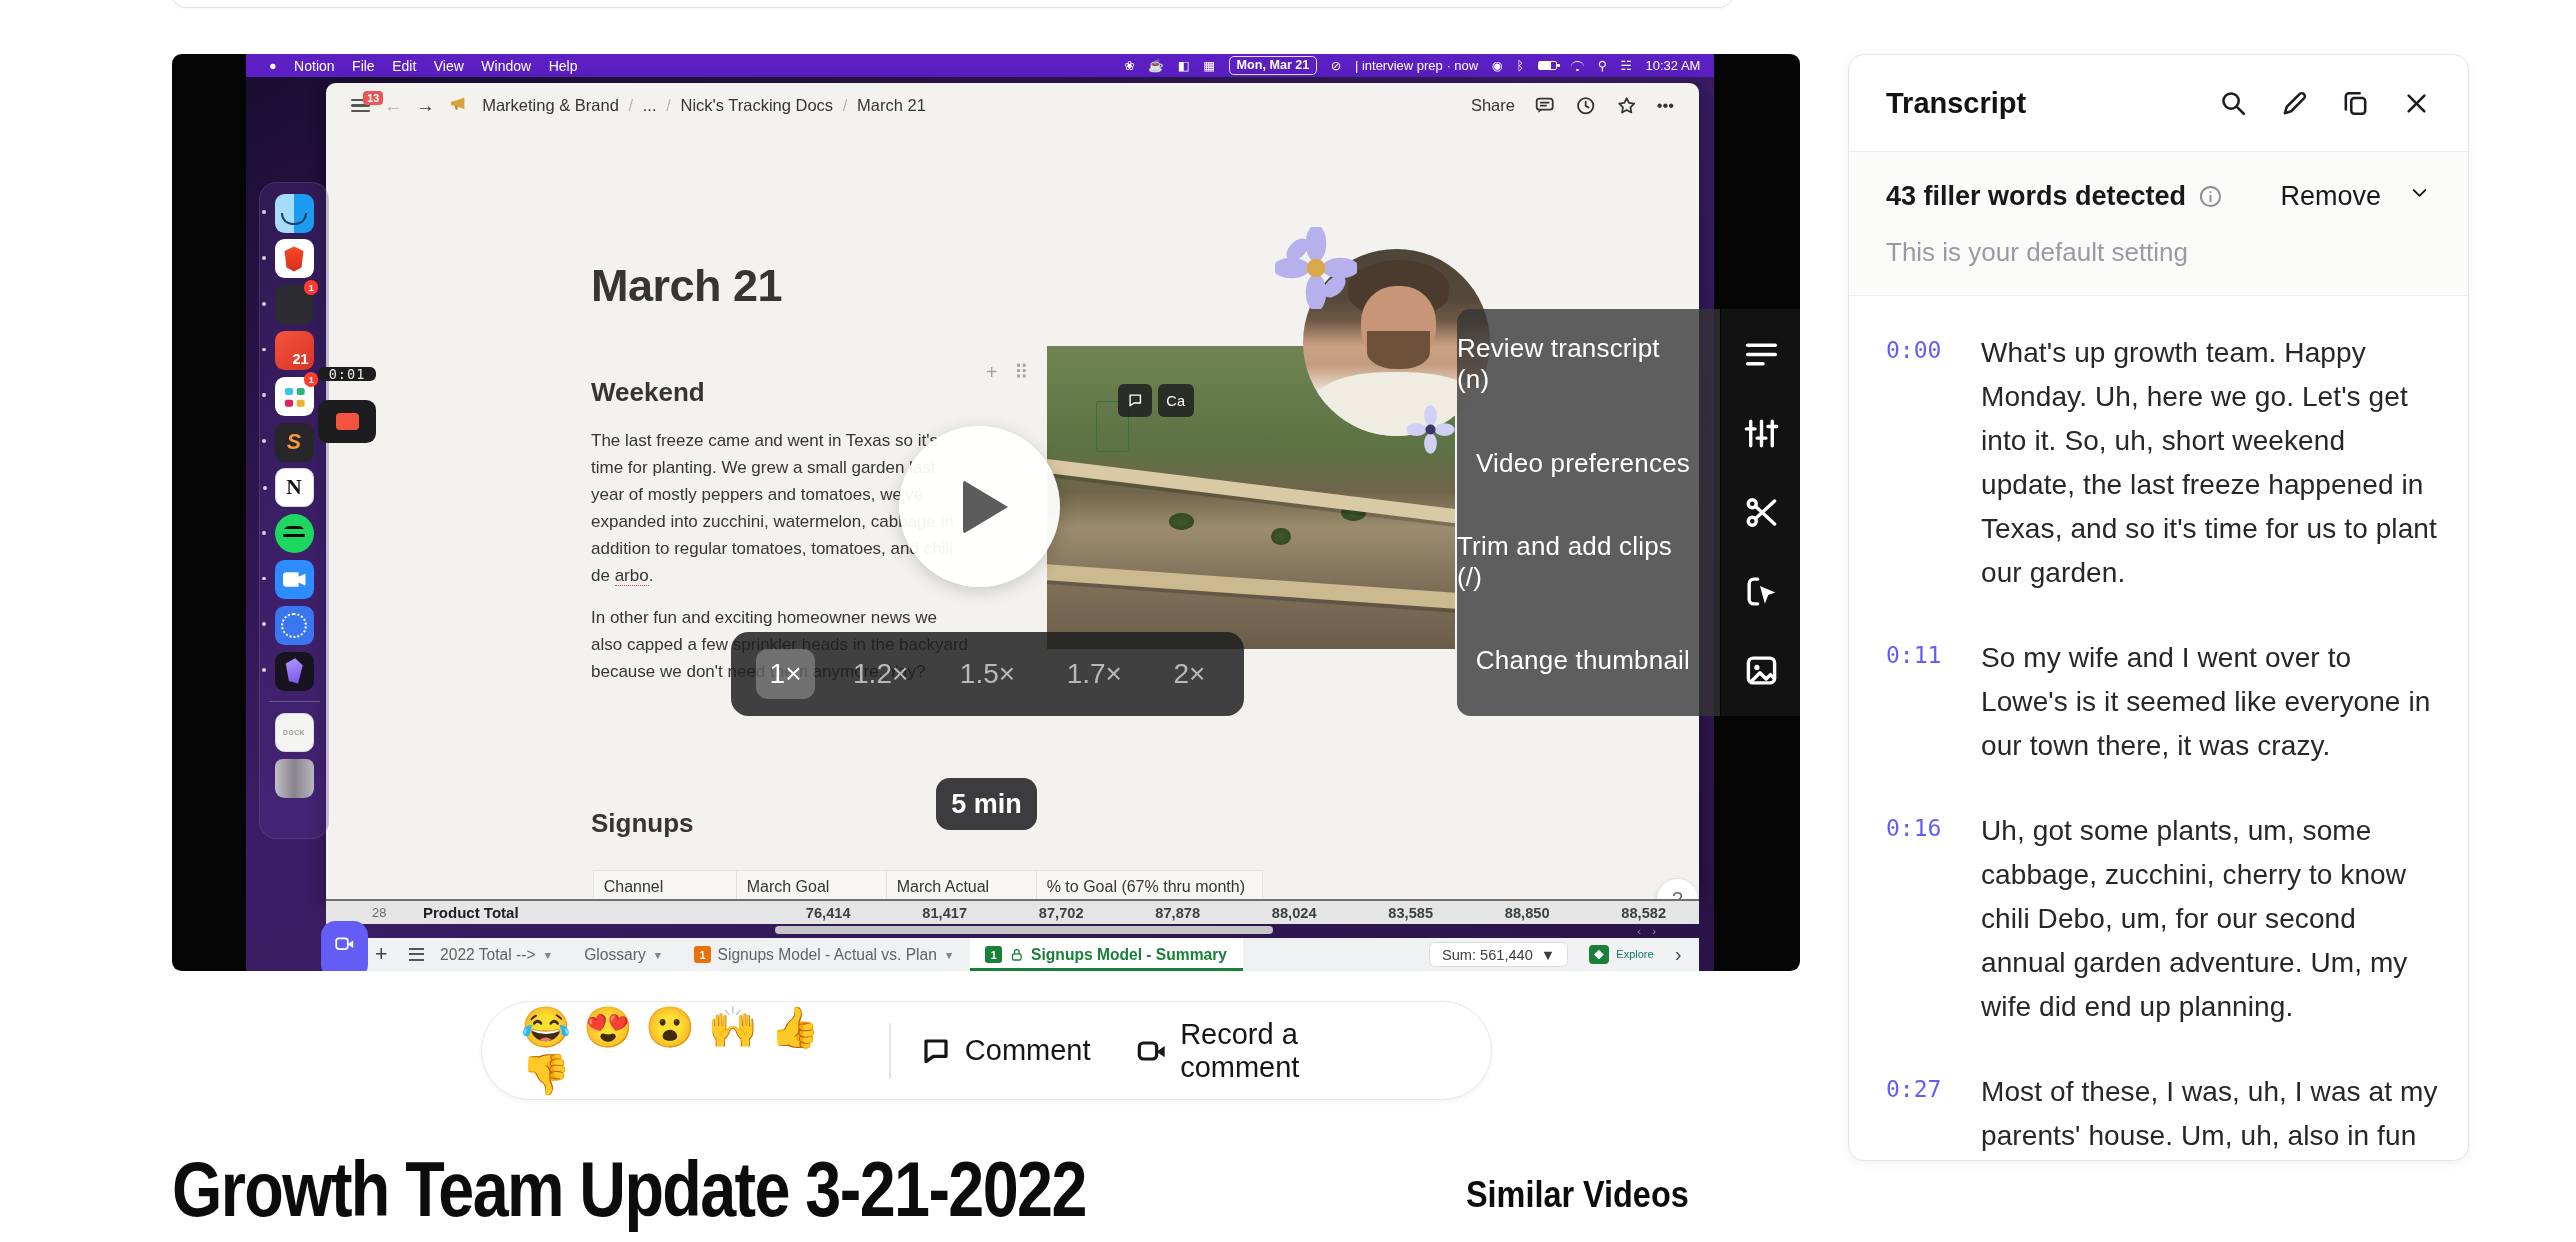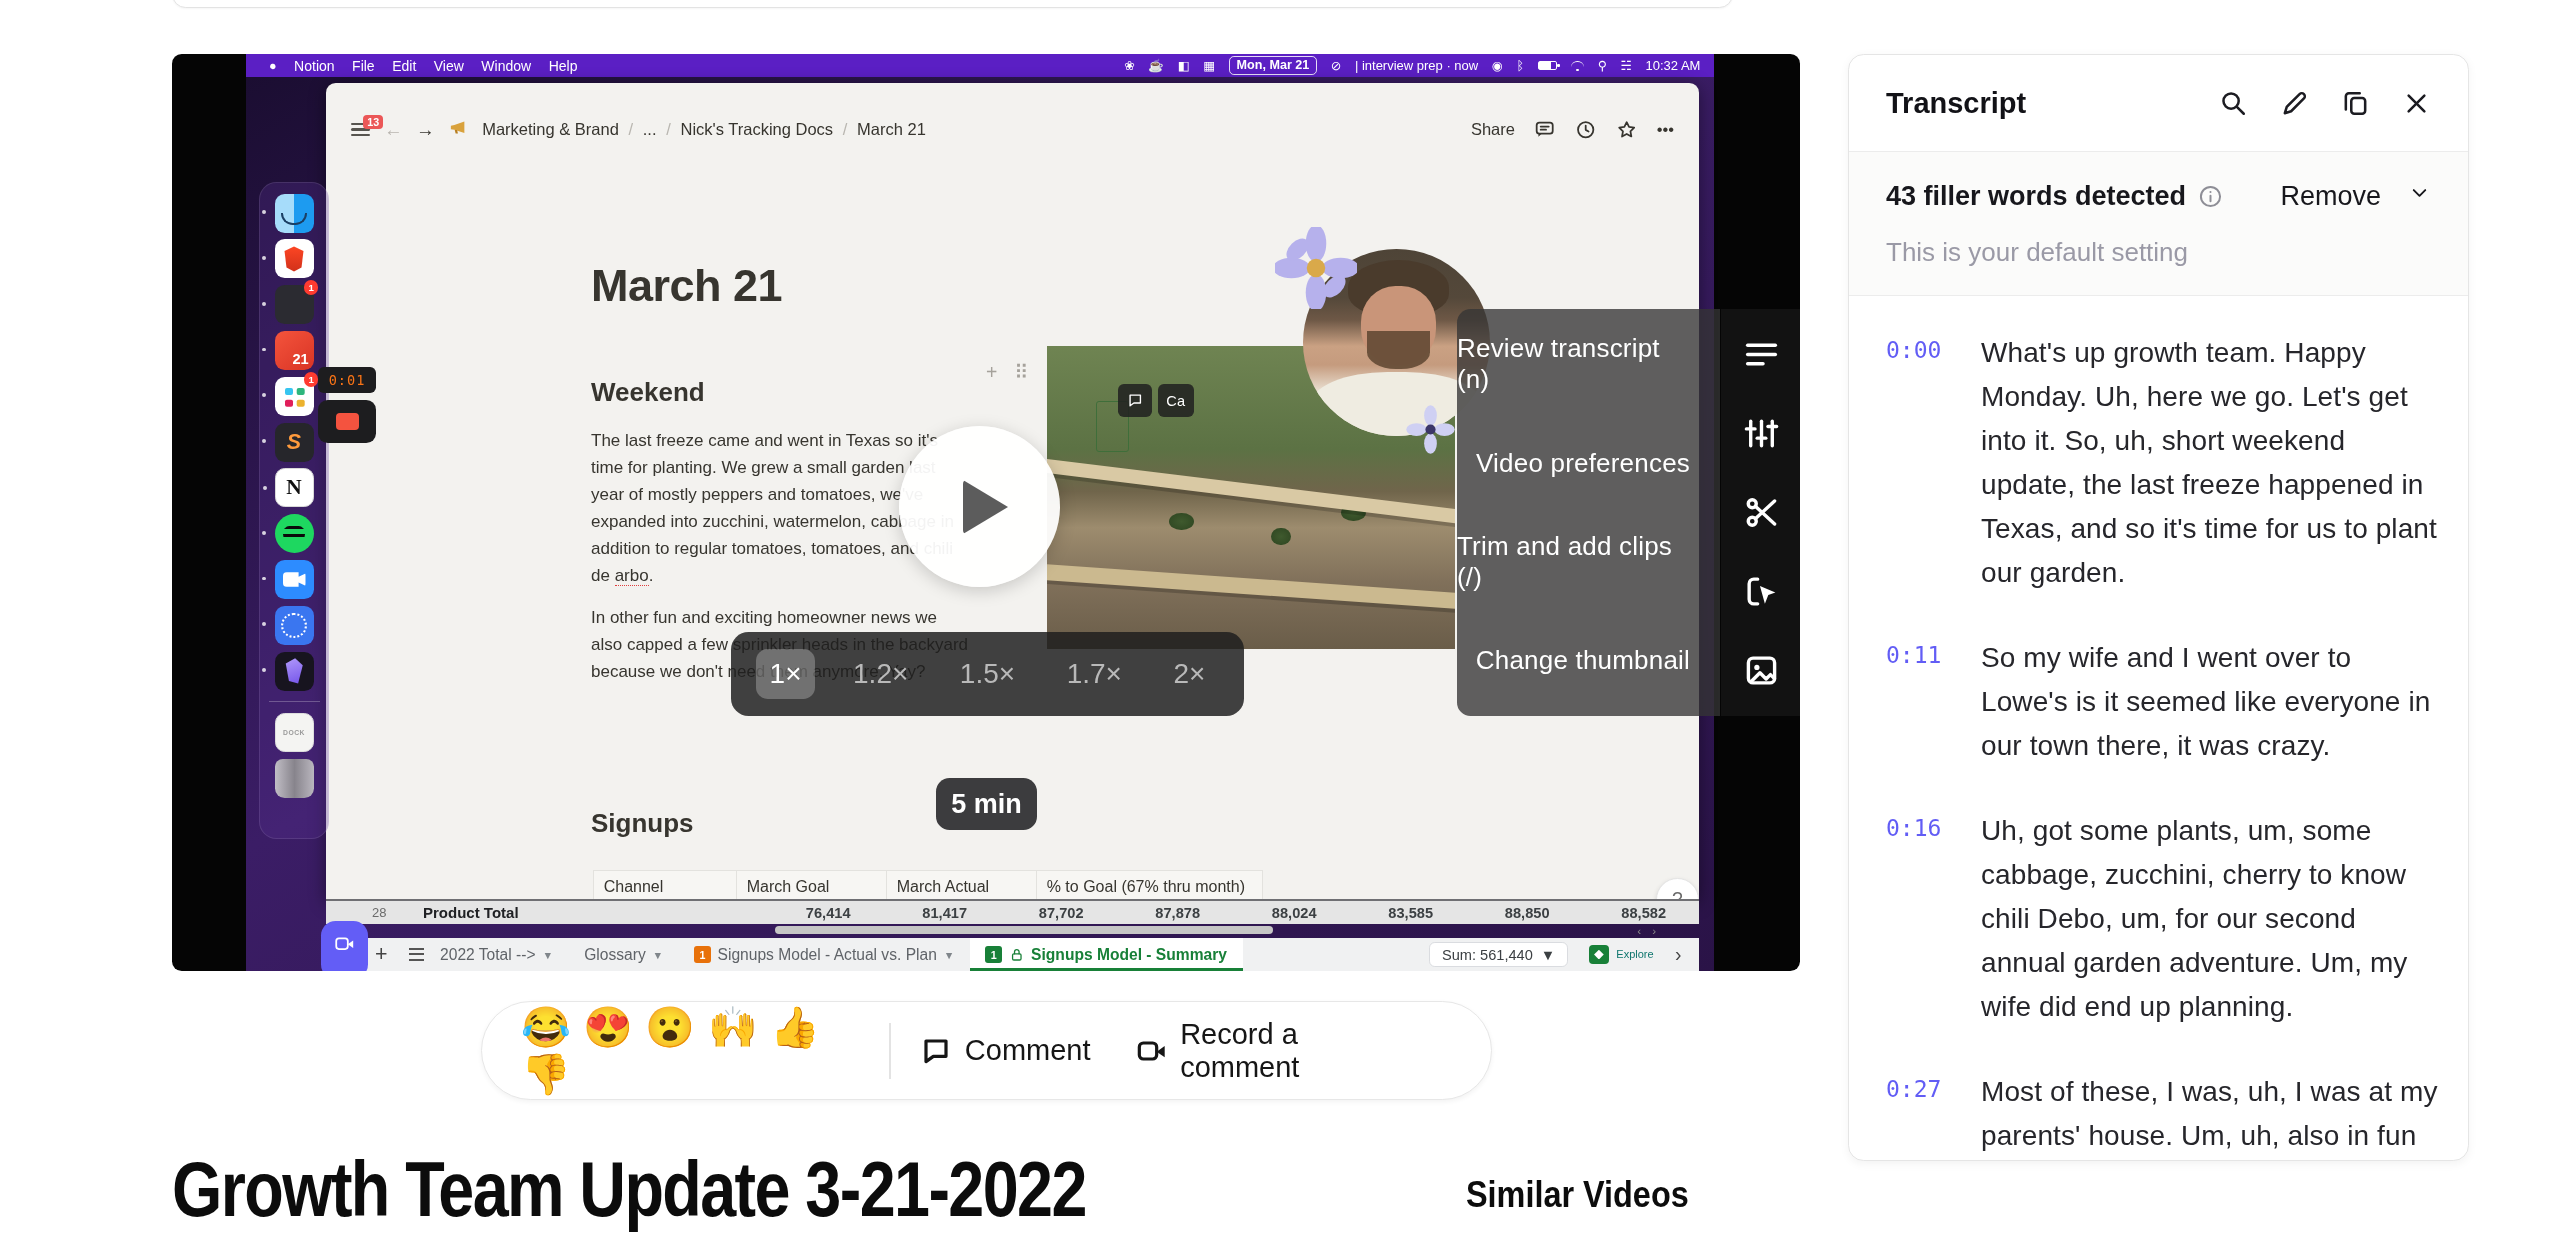--- a/index.html
+++ b/index.html
@@ -62,31 +62,31 @@
     clip-path:polygon(0 0,70% 0,70% 30%,100% 8%,100% 92%,70% 70%,70% 100%,0 100%); }
   .dk-signal { background:#3a76f0; }
   .dk-signal:after { content:""; width:21.4px; height:21.4px; border:2.9px dotted #fff; border-radius:50%; }
   .dk-obsidian { background:#17141f; }
   .dk-obsidian:after { content:""; width:23px; height:27px; background:linear-gradient(160deg,#b39bfb,#6f4fe8);
     clip-path:polygon(55% 2%,88% 28%,68% 96%,28% 86%,14% 22%); }
   .dk-downloads { background:#f4f4f2; color:#9a9a9a; font-size:6.8px; letter-spacing:0.5px; border:1px solid #ddd; }
   .dk-trash { background:linear-gradient(90deg,#cfcfcf,#8f8f8f 50%,#c7c7c7); border-radius:7.8px 7.8px 9.7px 9.7px; opacity:.9; }
 
   
-  #rec-timer { position:absolute; left:146px; top:313px; width:58px; height:26px; background:#1d1d1f; color:#f97316;
+  #rec-timer { position:absolute; left:146px; top:313px; width:58px; height:14px; background:#1d1d1f; color:#e5e5e5;
     border-radius:5.8px; display:flex; align-items:center; justify-content:center;
     font-family:"DejaVu Sans Mono",monospace; font-size:13.6px; letter-spacing:1px; z-index:4; }
   #rec-stop { position:absolute; left:146px; top:346px; width:58px; height:43px; background:#1d1d1f;
     border-radius:9.7px; display:flex; align-items:center; justify-content:center; z-index:4; }
   #rec-stop .stop-square { width:23px; height:16.5px; background:#f4533f; border-radius:3.9px; }
 
   
   #notion { position:absolute; left:154px; top:29px; width:1373px; height:816px; background:#f3f2ef;
     border-radius:9.7px 9.7px 0 0; box-shadow:0 3.9px 17.5px rgba(0,0,0,.45); z-index:2; overflow:hidden; }
-  #nt-toolbar { height:45px; display:flex; align-items:center; padding:0 25px; color:#37352f; font-size:16.5px; gap:13.6px;margin-top:24px; }
+  #nt-toolbar { height:45px; display:flex; align-items:center; padding:0 25px; color:#37352f; font-size:16.5px; gap:13.6px; }
   #nt-burger { position:relative; width:19.4px; height:13.6px; display:flex; flex-direction:column; justify-content:space-between; }
   #nt-burger i { height:2.4px; background:#57554f; border-radius:1.9px; display:block; }
   #nt-burger .nt-badge { position:absolute; top:-7.8px; right:-12.6px; background:#eb5757; color:#fff; font-size:10.7px;
     font-weight:700; border-radius:3.9px; padding:1px 3.9px; font-style:normal; }
   .nt-arrow { font-size:18.5px; color:#37352f; }
   .nt-arrow.dim { color:#b9b6b0; }
   #nt-crumbs { display:flex; gap:9.7px; align-items:center; }
   .crumb-sep { color:#b9b6b0; }
   #nt-toolbar-right { margin-left:auto; display:flex; gap:19.4px; align-items:center; color:#37352f; }
   #nt-toolbar-right .tb-ic { width:21.4px; height:21.4px; color:#37352f; }

